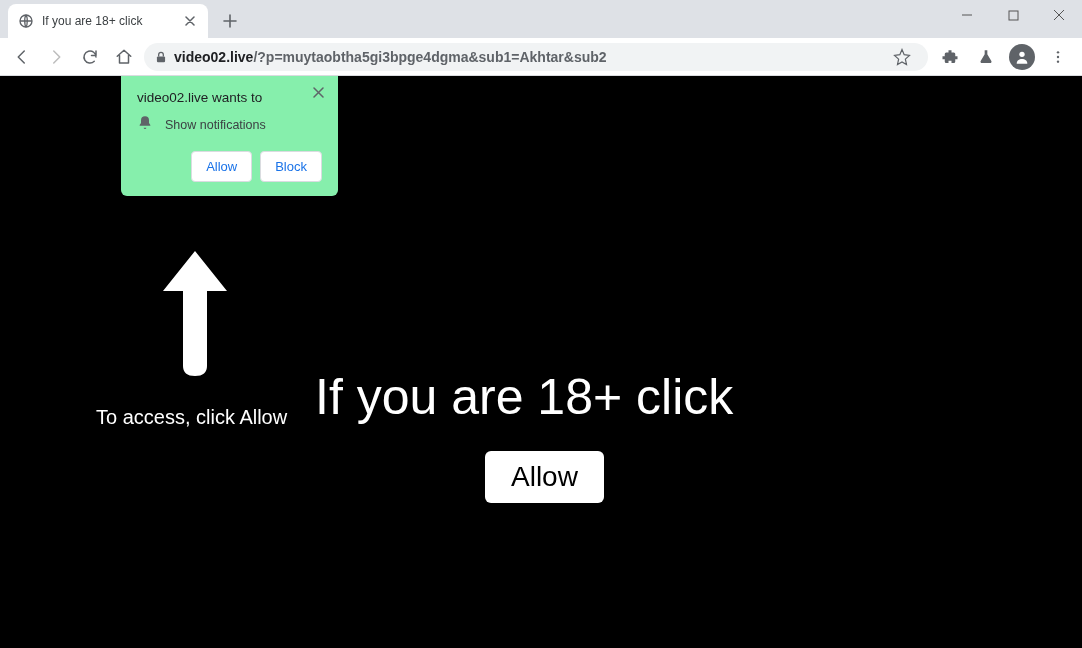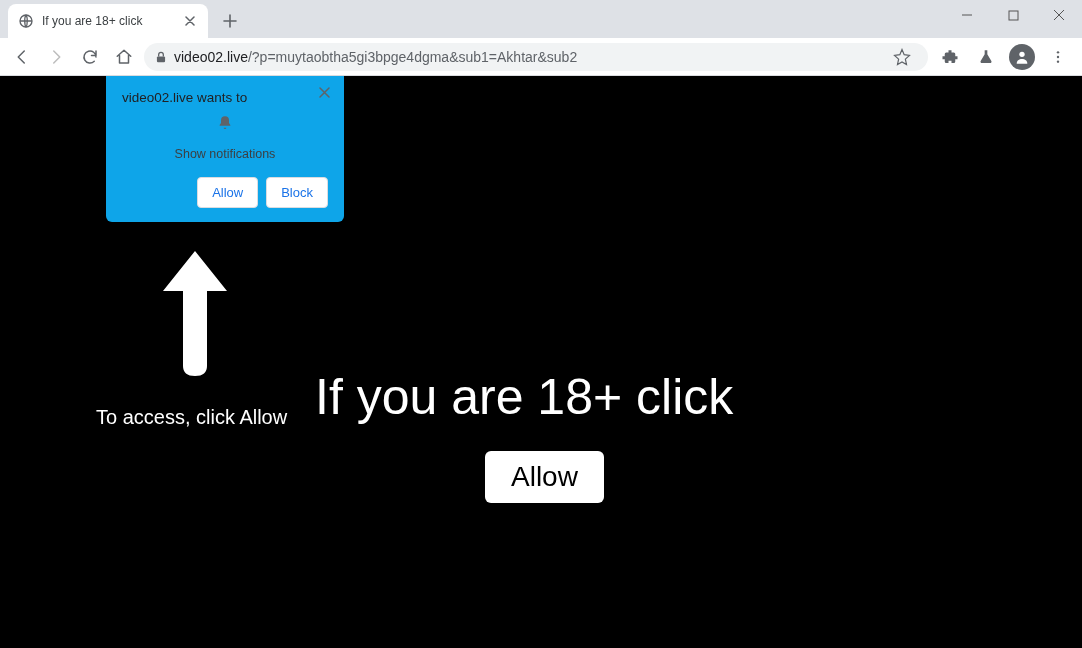--- a/index.html
+++ b/index.html
@@ -100,20 +100,21 @@
   .lock {
     color:#5f6368;
     display:flex;align-items:center;justify-content:center;
   }
   .url {
     font-size: 14px;
     color:#202124;
     flex:1;
     white-space:nowrap;
     overflow:hidden;
+    font-weight:bold;
   }
   .url .domain { color:#202124; }
   .url .path { color:#5f6368; }
   .right-icons { display:flex; gap:4px; align-items:center; }
   .right-icon {
     width: 32px; height:32px;
     display:flex;align-items:center;justify-content:center;
     color:#5f6368;
   }
   .avatar-circle {
@@ -159,45 +160,44 @@
     color:#000;
     border:none;
     border-radius:6px;
     padding: 10px 26px;
     font-size: 28px;
     font-family: Arial, sans-serif;
   }
   
   .notif-popup {
     position:absolute;
-    left: 106px;
+    left: 121px;
     top: 0px;
-    width: 238px;
-    background:#0ea5e9;
+    width: 217px;
+    background:#86efac;
     border-radius: 0 0 6px 6px;
     box-shadow: 0 4px 14px rgba(0,0,0,0.35);
     padding: 14px 16px 14px 16px;
   }
   .notif-close {
     position:absolute;
     right: 10px; top: 6px;
     color:#5f6368;
     font-size:16px;
     width:20px;height:20px;
     display:flex;align-items:center;justify-content:center;
   }
   .notif-title {
     font-size: 13.5px;
     color:#202124;
     margin-bottom: 10px;
   }
   .notif-row {
     display:flex; align-items:center; gap:12px;
     margin-bottom: 16px;
-    flex-direction: column;
   }
   .bell-icon { color:#5f6368; }
   .notif-msg {
     font-size: 12.5px; color:#3c4043;
   }
   .notif-buttons {
     display:flex; justify-content:flex-end; gap: 8px;
   }
   .notif-btn {
     border:1px solid #dadce0;

